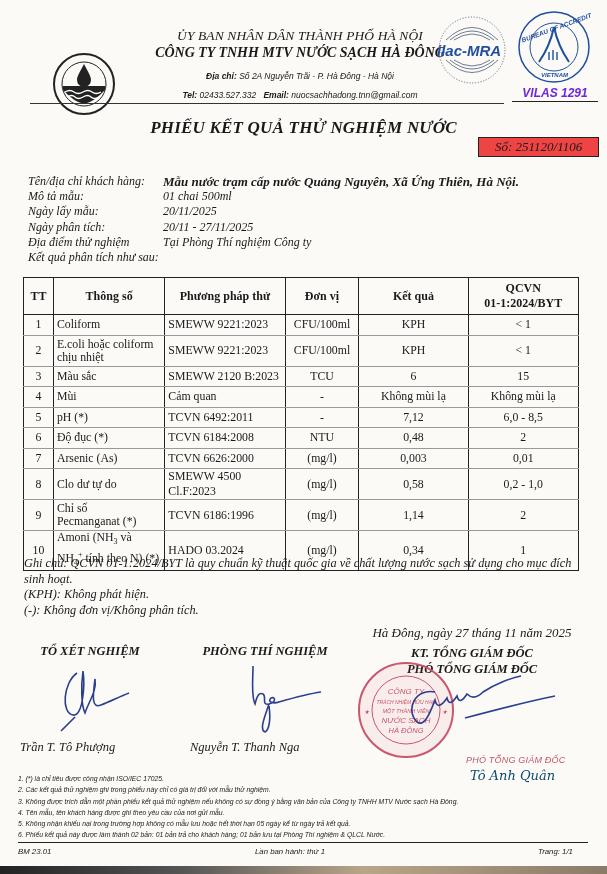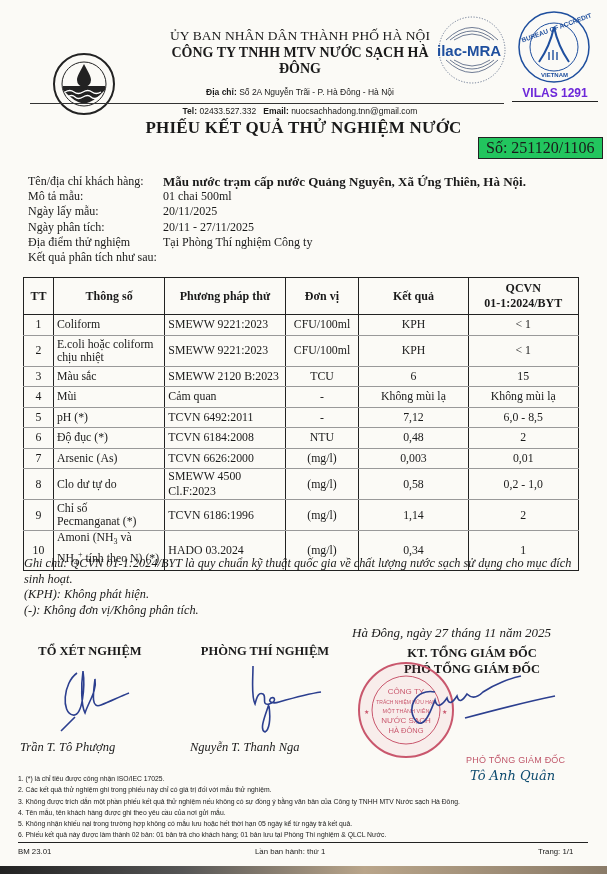--- a/index.html
+++ b/index.html
@@ -2,36 +2,36 @@
 <html><head>
 <meta charset="utf-8">
 <style>
   html, body { margin: 0; padding: 0; }
   body {
     width: 607px; height: 874px; position: relative; overflow: hidden;
     background: #fbfaf6;
     font-family: "Liberation Serif", "DejaVu Serif", serif;
     color: #1a1a1a;
   }
-  .abs { position: absolute; }
+  .abs { position: absolute; font-style: italic; }
   
   .logo-left { left: 52px; top: 52px; width: 64px; height: 64px; }
   .header-center { left: 150px; top: 28px; width: 300px; text-align: center; }
   .h-line1 { font-size: 13.5px; letter-spacing: 0.1px; }
   .h-line2 { font-size: 14px; font-weight: bold; margin-top: 1px; }
   .h-line3 { font-size: 9.5px; margin-top: 10px; font-family: "Liberation Sans", sans-serif; font-size: 8.5px; }
   .h-line3 b, .h-line4 b { font-weight: bold; }
   .h-line4 { font-family: "Liberation Sans", sans-serif; font-size: 8.5px; margin-top: 9px; }
   .ilac { left: 436px; top: 10px; width: 72px; height: 78px; }
   .bureau { left: 517px; top: 10px; width: 74px; height: 74px; }
   .vilas { left: 512px; top: 86px; width: 86px; text-align: center; font-family: "Liberation Sans", sans-serif; font-weight: bold; font-size: 12px; color: #6d28d9; border-bottom: 1.5px solid #222; padding-bottom: 1px;}
   .header-rule { left: 30px; top: 103px; width: 474px; height: 0; border-top: 1.5px solid #333; }
 
   .title { left: 0; width: 607px; top: 118px; text-align: center; font-size: 17px; font-weight: bold; letter-spacing: 0.2px; }
-  .docno { left: 478px; top: 137px; border: 1px solid #222; padding: 1px 7px; font-size: 16px; background: #22c55e; }
+  .docno { left: 478px; top: 137px; border: 1px solid #222; padding: 1px 16px; font-size: 13px; background: #ef4444; }
 
   .info { left: 28px; top: 174px; font-size: 12px; line-height: 15.2px; }
   .info-row { display: flex; }
   .info-label { width: 135px; }
   .info-value.bold { font-weight: bold; font-size: 13px; }
 
   
   table.results {
     position: absolute; left: 23px; top: 277px; width: 556px;
     border-collapse: collapse; font-size: 11.8px; padding-left: 7px;
@@ -44,21 +44,21 @@
   table.results th { font-weight: bold; text-align: center; height: 36px; border-top: 1.5px solid #222; border-bottom: 1.3px solid #222; font-size: 12px; }
   table.results tr:last-child td { border-bottom: 1.5px solid #222; }
   table.results td.c { text-align: center; }
   table.results tr.tall td { height: 30px; line-height: 13px; }
   .col-tt { width: 23px; } .col-param { width: 105px; } .col-method { width: 114px; }
   .col-unit { width: 67px; } .col-result { width: 103px; } .col-std { width: 104px; }
   sub, sup { font-size: 8px; }
 
   .notes { left: 24px; top: 556px; width: 570px; font-style: italic; font-size: 12.3px; line-height: 15.6px; }
 
-  .place-date { left: 352px; top: 625px; width: 240px; text-align: left; font-style: italic; font-size: 13px; }
+  .place-date { left: 352px; top: 625px; width: 240px; text-align: center; font-style: italic; font-size: 13px; }
   .sig-title { top: 644px; font-weight: bold; font-size: 12.5px; text-align: center; }
   .sig1 { left: 20px; width: 140px; }
   .sig2 { left: 190px; width: 150px; }
   .sig3 { left: 352px; width: 240px; top: 645px; line-height: 16px; }
   .sig-name { top: 740px; font-style: italic; font-size: 12.5px; text-align: left; }
   .stamp { left: 356px; top: 660px; width: 100px; height: 100px; }
   .stamp-title { left: 466px; top: 755px; font-family: "Liberation Sans", sans-serif; font-size: 9px; color: #c0576a; letter-spacing: 0.2px; }
   .stamp-name { left: 470px; top: 768px; font-family: "DejaVu Serif", serif; font-style: italic; font-size: 13px; color: #0c4a6e; }
 
   .footnotes { left: 18px; top: 773px; width: 560px; font-family: "Liberation Sans", sans-serif; font-size: 6.8px; line-height: 11.3px; }

